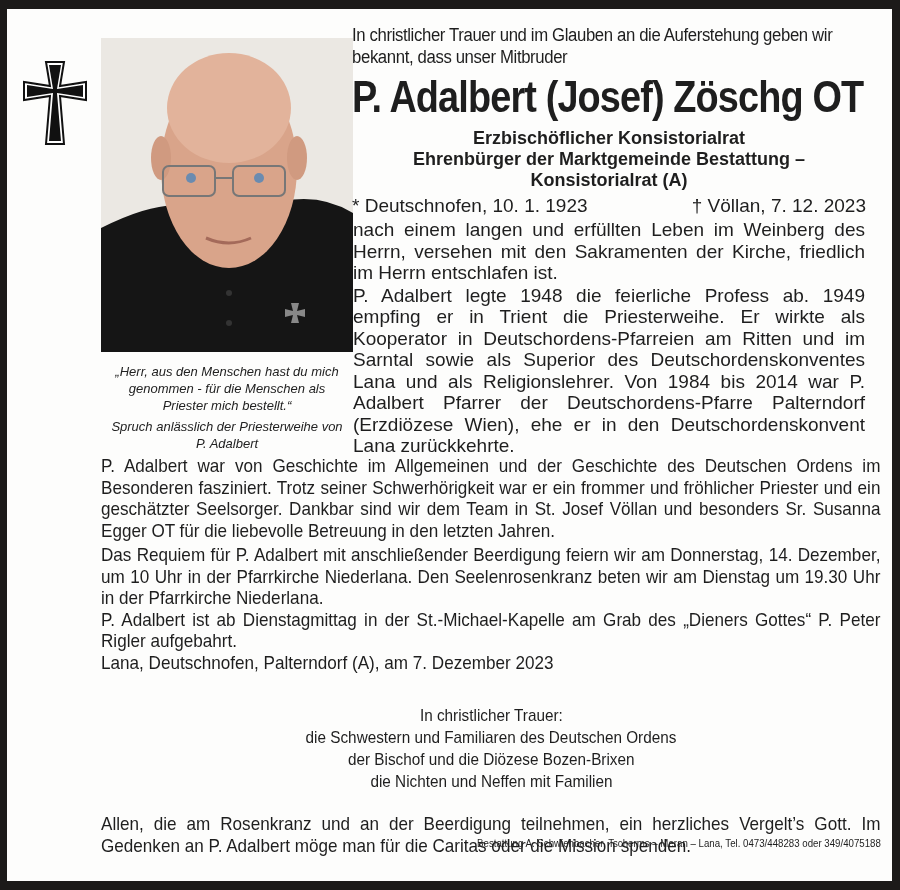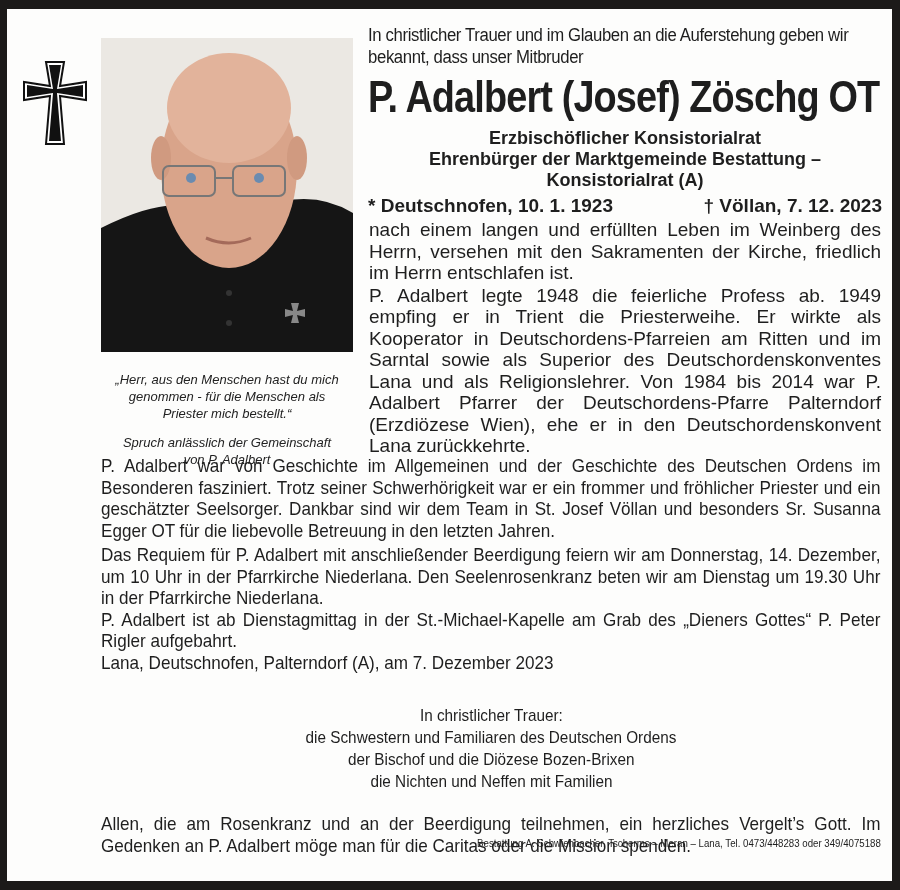--- a/index.html
+++ b/index.html
@@ -1,27 +1,27 @@
 <!DOCTYPE html>
 <html><head>
 <meta charset="utf-8">
 <style>
   html, body { margin:0; padding:0; }
   body { width:900px; height:890px; background:#1c1a19; position:relative; overflow:hidden; font-family:"Liberation Sans", sans-serif; color:#1e1e1e; }
   .page { position:absolute; left:7px; top:9px; width:885px; height:872px; background:#fdfdfc; }
   .cross { position:absolute; left:15px; top:51px; width:66px; height:86px; }
   .photo { position:absolute; left:94px; top:29px; width:252px; height:314px; overflow:hidden; background:#ece9e4; }
   .caption { position:absolute; left:94px; top:350px; width:252px; text-align:center; font-style:italic; font-size:13px; line-height:17px; color:#222; }
-  .caption p { margin:12px; }
+  .caption p { margin:4px; }
   .caption .src { margin-top:4px; }
-  .right { position:absolute; left:361px; top:15px; width:514px; }
+  .right { position:absolute; left:345px; top:15px; width:514px; }
   .intro { font-size:18px; line-height:22px; letter-spacing:-0.4px; transform:scaleX(0.93); transform-origin:left; width:552px; }
   .name { font-weight:bold; font-size:44px; line-height:50px; letter-spacing:-1px; transform:scaleX(0.86); transform-origin:left; white-space:nowrap; margin-top:4px; }
   .titles { text-align:center; font-weight:bold; font-size:18px; line-height:21px; margin-top:6px; }
-  .dates { font-weight:bold; font-size:19px; line-height:24px; margin-top:3px; display:flex; justify-content:space-between; white-space:nowrap;align-items:flex-end; }
+  .dates { font-weight:normal; font-size:19px; line-height:24px; margin-top:3px; display:flex; justify-content:space-between; white-space:nowrap;align-items:flex-end; }
   .body { font-size:19px; line-height:21.5px; text-align:justify; }
   .body p { margin:1px; }
   .full { position:absolute; left:94px; width:780px; font-size:19px; line-height:21.5px; }
   .full p { margin:0; text-align:justify; }
   .cond { transform:scaleX(0.9); transform-origin:left; width:866px; }
   .mourners { position:absolute; left:94px; top:696px; width:780px; text-align:center; font-size:17px; line-height:22px; }
   .mourners .cond2 { display:inline-block; transform:scaleX(0.9); }
   .footer { position:absolute; left:94px; top:804px; width:780px; font-size:19px; line-height:21.5px; }
   .funeral-home { position:absolute; right:0; bottom:2px; font-size:11px; transform:scaleX(0.88); transform-origin:right; white-space:nowrap; }
 </style>
@@ -50,21 +50,21 @@
       <circle cx="158" cy="140" r="5" fill="#6a8bb0"></circle>
       <path d="M105 200 Q128 210 150 200" stroke="#a46a5a" stroke-width="3" fill="none"></path>
       <path d="M190 265 h8 l-2 8 l8 -2 v8 l-8 -2 l2 8 h-8 l2 -8 l-8 2 v-8 l8 2 Z" fill="#888"></path>
       <circle cx="128" cy="255" r="3" fill="#333"></circle>
       <circle cx="128" cy="285" r="3" fill="#333"></circle>
     </svg>
   </div>
 
   <div class="caption">
     <p>„Herr, aus den Menschen hast du mich genommen - für die Menschen als Priester mich bestellt.“</p>
-    <p class="src">Spruch anlässlich der Gemeinschaft von P. Adalbert</p>
+    <p class="src">Spruch anlässlich der Priesterweihe von P. Adalbert</p>
   </div>
 
   <div class="right">
     <div class="intro">In christlicher Trauer und im Glauben an die Auferstehung geben wir bekannt, dass unser Mitbruder</div>
     <div class="name">P. Adalbert (Josef) Zöschg OT</div>
     <div class="titles">
       <div>Erzbischöflicher Konsistorialrat</div>
       <div>Ehrenbürger der Marktgemeinde Bestattung –</div>
       <div>Konsistorialrat (A)</div>
     </div>

